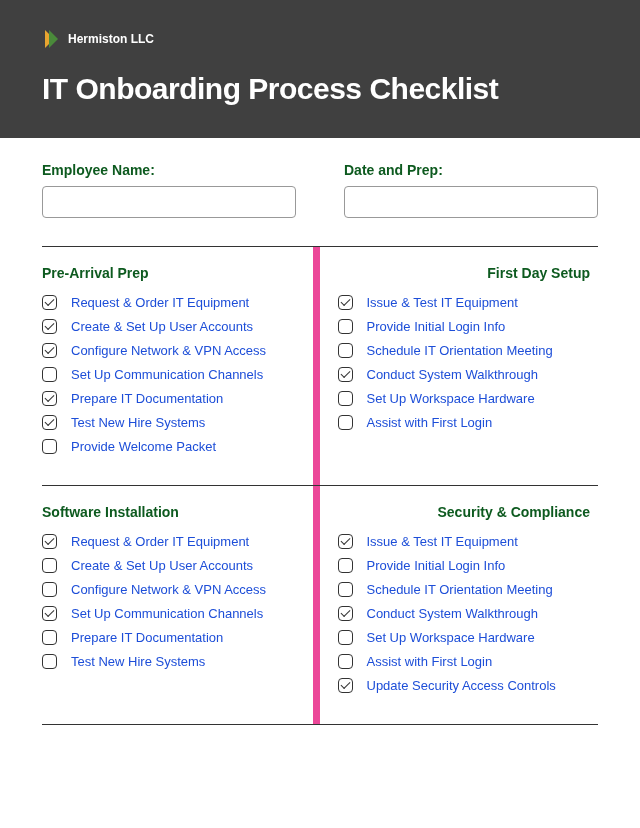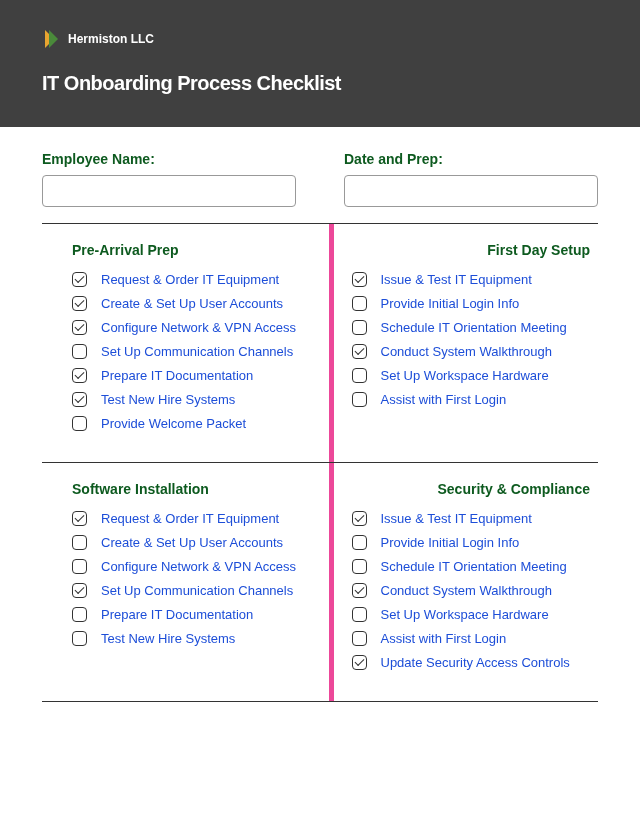--- a/index.html
+++ b/index.html
@@ -18,31 +18,31 @@
       gap: 8px;
       margin-bottom: 22px;
     }
     .brand-text {
       color: #fff;
       font-size: 12px;
       font-weight: 600;
     }
     .title {
       color: #fff;
-      font-size: 20px;
+      font-size: 30px;
       font-weight: 800;
       letter-spacing: -0.5px;
     }
     .content {
       padding: 24px 42px 20px;
     }
     .form-row {
       display: flex;
       gap: 48px;
-      margin-bottom: 16px;
+      margin-bottom: 28px;
     }
     .form-field {
       flex: 1;
     }
     .form-label {
       color: #0d5a1f;
       font-weight: 700;
       font-size: 14px;
       margin-bottom: 8px;
       display: block;
@@ -60,23 +60,22 @@
     }
     .grid-row {
       display: flex;
       border-bottom: 1px solid #333;
     }
     .grid-cell {
       flex: 1;
       padding: 18px 8px 22px 0;
     }
     .grid-cell:first-child {
-      border-right: 5px solid #ec4899;
+      border-right: 7px solid #ec4899;
       padding-right: 18px;
-      margin-left: 30px;
     }
     .grid-cell:last-child {
       padding-left: 18px;
       text-align: right;
     }
     .section-title {
       color: #0d5a1f;
       font-weight: 700;
       font-size: 14px;
       margin-bottom: 14px;

